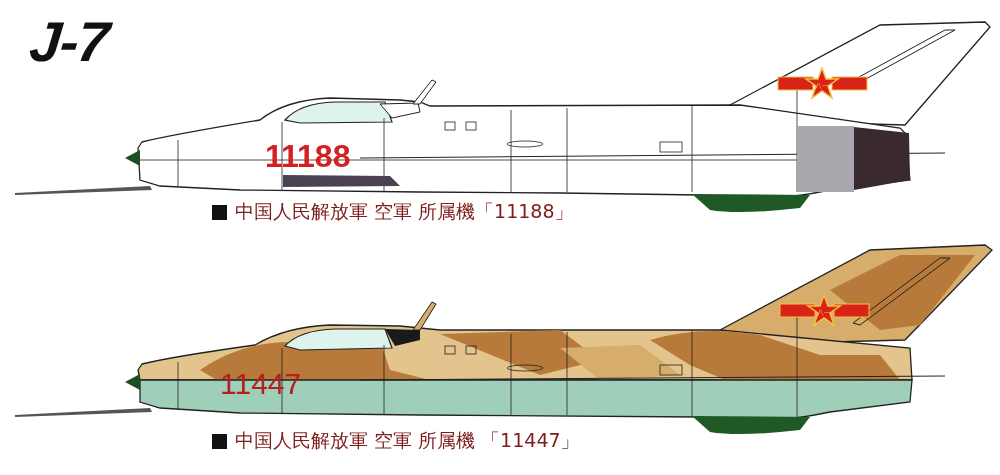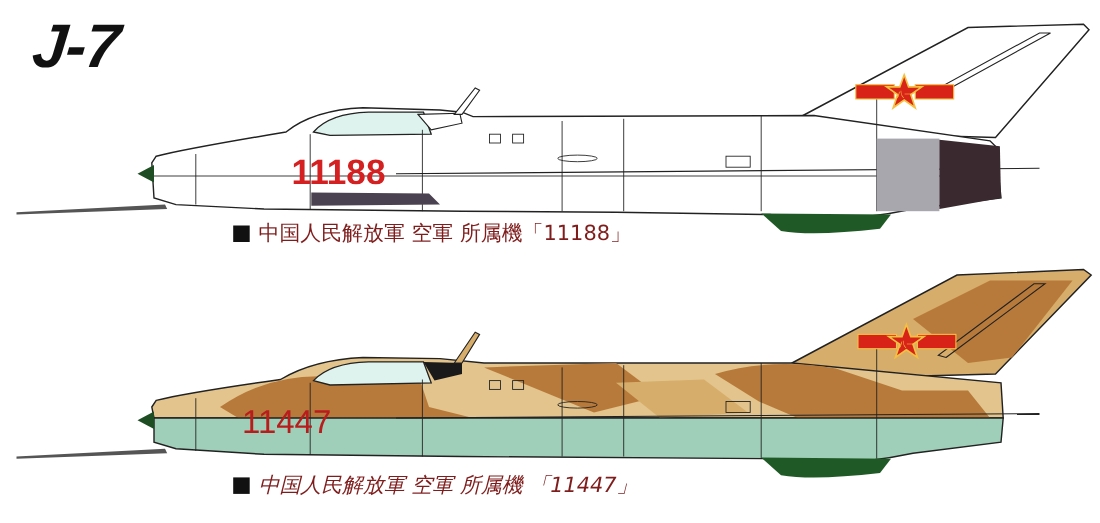--- a/index.html
+++ b/index.html
@@ -116,16 +116,16 @@
 
     <g transform="translate(780,65)">
       <rect x="0" y="9" width="35" height="13" fill="#d82418" stroke="#f5c042" stroke-width="1"></rect>
       <rect x="54" y="9" width="35" height="13" fill="#d82418" stroke="#f5c042" stroke-width="1"></rect>
       <polygon points="44,0 48,11 60,11 50,18 54,30 44,23 34,30 38,18 28,11 40,11" fill="#d82418" stroke="#f5c042" stroke-width="1.5"></polygon>
       <text x="44" y="20" font-size="7" fill="#f5c042" text-anchor="middle" font-family="DejaVu Sans, sans-serif">八一</text>
     </g>
     <text x="220" y="164" font-family="Liberation Sans, sans-serif" font-size="30" fill="#b81c1c">11447</text>
   </svg>
 </div>
-<div class="caption" style="left:212px; top:428px;font-style:italic;">
+<div class="caption" style="left:212px; top:428px;">
   <span class="bullet"></span>
   <span>中国人民解放軍 空軍 所属機 「11447」</span>
 </div>
 
 </body></html>

